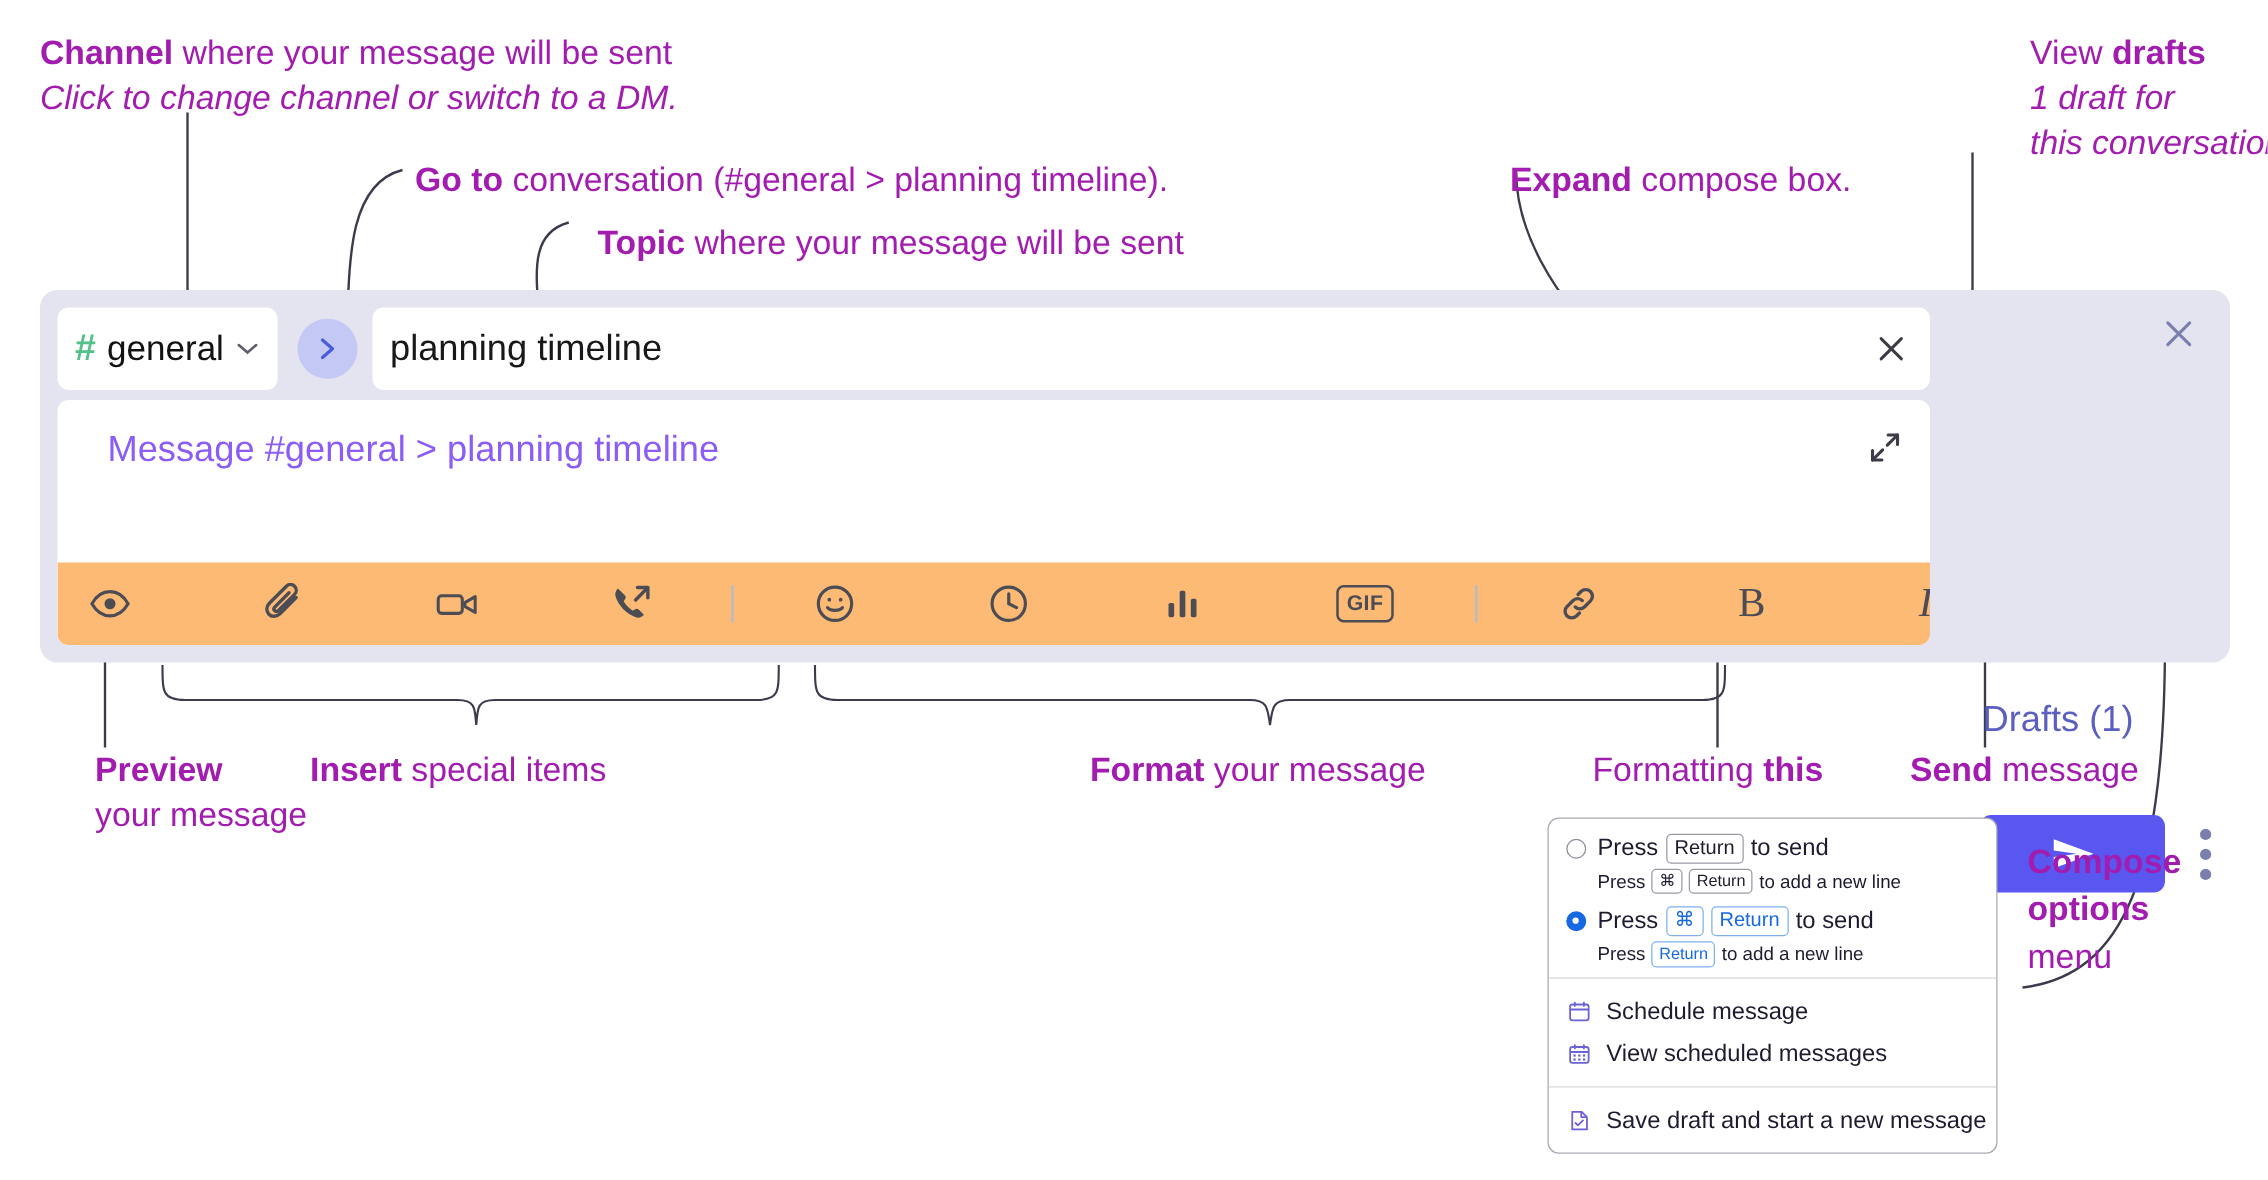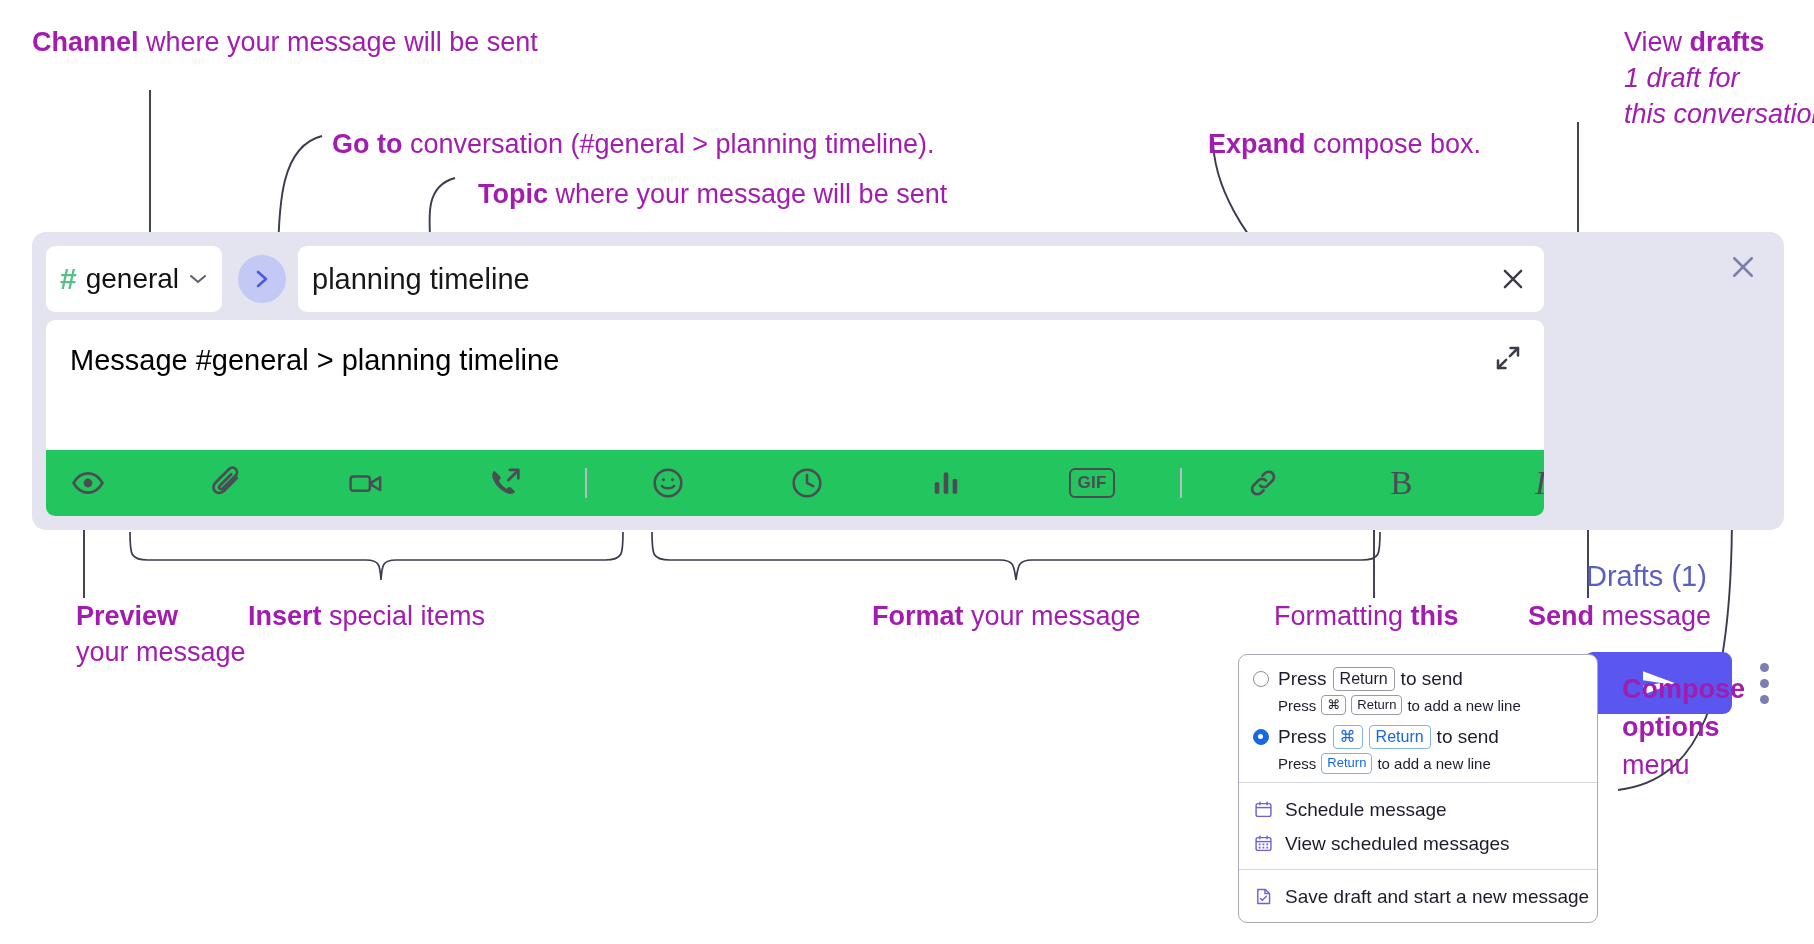--- a/index.html
+++ b/index.html
@@ -75,35 +75,35 @@
   }
 
   
   .msg-card {
     position: absolute; left: 0; top: 74px;
     width: 1498px; height: 196px;
     background: #ffffff; border-radius: 9px;
     overflow: hidden;
   }
   .msg-placeholder {
-    position: absolute; left: 24px; top: 24px;
-    color: #000000; font-size: 29px; text-align: right;
+    position: absolute; left: 40px; top: 24px;
+    color: #8b5cf6; font-size: 29px; text-align: right;
   }
   .expand-btn {
     position: absolute; right: 18px; top: 20px;
     width: 36px; height: 36px;
     display: flex; align-items: center; justify-content: center;
     color: #3c3c47;
   }
 
   
   .toolbar {
     position: absolute; left: 0; bottom: 0;
     width: 1498px; height: 66px;
-    background: #22c55e;
+    background: #fdba74;
     display: flex; align-items: center;
     padding: 0 18px;
     gap: 40px;
   }
   .tb-item {
     width: 47px; height: 47px;
     display: flex; align-items: center; justify-content: center;
     color: #4c4c55;
     flex: none;
   }
@@ -227,20 +227,21 @@
       <path d="M130,532 C130,554 130,560 148,560 L366,560 C380,560 380,566 381,580
                C382,566 382,560 396,560 L605,560 C623,560 623,554 623,532"></path>
 
       <path d="M652,532 C652,554 652,560 670,560 L1000,560 C1014,560 1014,566 1016,580
                C1018,566 1018,560 1032,560 L1362,560 C1380,560 1380,554 1380,532"></path>
     </g>
   </svg>
 
   <div class="anno" style="left:32px; top:24px;">
     <div><b>Channel</b><span> where your message will be sent</span></div>
+    <div class="it">Click to change channel or switch to a DM.</div>
   </div>
 
   <div class="anno" style="left:478px; top:176px;">
     <b>Topic</b><span> where your message will be sent</span>
   </div>
 
   <div class="anno" style="left:332px; top:126px;">
     <b>Go to</b><span> conversation (#general &gt; planning timeline).</span>
   </div>
 

